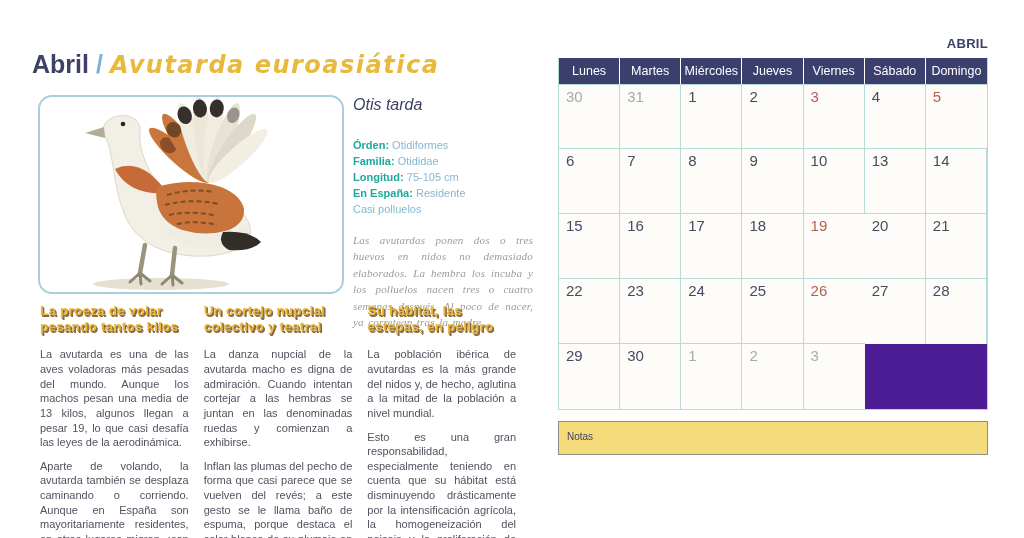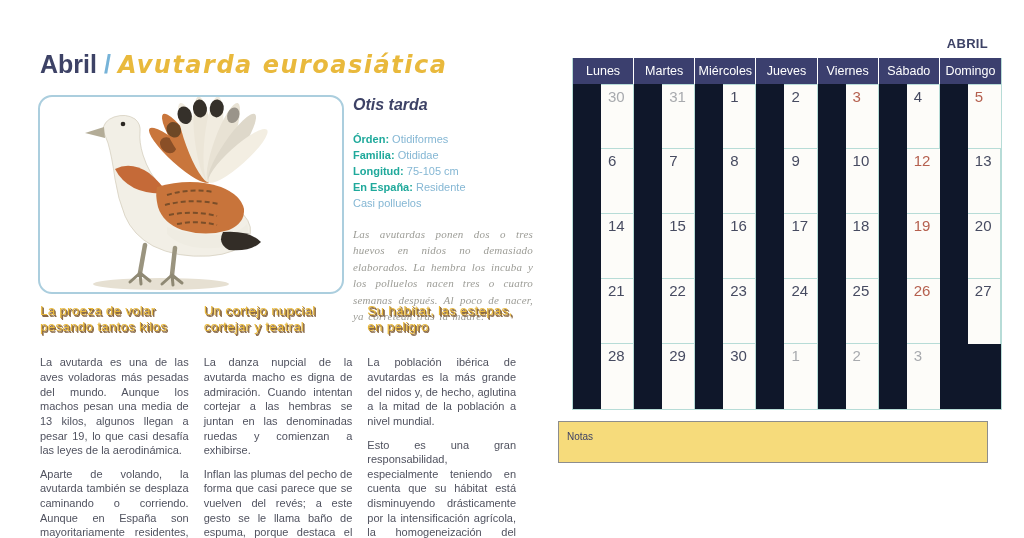--- a/index.html
+++ b/index.html
@@ -1,62 +1,62 @@
 <!DOCTYPE html>
 <html style="--navy: #3b3f6e; --title-navy: #3d4266; --gold: #e9b93c; --heading-shadow: #8a6a47; --teal-label: #1fa99b; --light-blue: #85b7d4; --slash-blue: #76b3d8; --holiday-red: #b5604f; --muted-gray: #a8aaae; --day-color: #474b61; --grid-teal: #b7dcd7; --notes-yellow: #f6db7b; --body-text: #50525f; --hand-gray: #9c9c96;"><head>
 <meta charset="utf-8">
 <style>
   html,body{margin:0;padding:0;background:#ffffff;}
   body{font-family:"Liberation Sans",sans-serif;-webkit-font-smoothing:antialiased;}
   .sheet{position:relative;width:1024px;height:538px;background:#ffffff;overflow:hidden;}
 
   
-  .title{position:absolute;left:40px;top:50px;margin:0;font-size:25px;font-weight:bold;white-space:nowrap;}
+  .title{position:absolute;left:32px;top:50px;margin:0;font-size:25px;font-weight:bold;white-space:nowrap;}
   .t-month{color:var(--title-navy,#3d4266);}
   .t-sep{color:var(--slash-blue,#76b3d8);margin:0 7px;font-weight:bold;}
   .t-species{color:var(--gold,#e9b93c);font-style:italic;font-family:"DejaVu Sans",sans-serif;letter-spacing:1.5px;font-size:24px;}
 
   .bird-box{position:absolute;left:38px;top:95px;width:306px;height:199px;border:2px solid #abcede;
     border-radius:14px;box-sizing:border-box;background:#fff;overflow:hidden;}
   .bird-box svg{display:block;width:100%;height:100%;}
 
   .species-info{position:absolute;left:353px;top:96px;width:182px;}
-  .sci-name{font-size:16px;font-weight:bold;font-style:italic;color:var(--title-navy,#3d4266);margin:0 0 18px;}
+  .sci-name{font-size:16px;font-weight:normal;font-style:italic;color:var(--title-navy,#3d4266);margin:0 0 24px;}
   .fact-row{font-size:11px;line-height:1.45;}
   .fact-label{color:var(--teal-label,#1fa99b);font-weight:bold;}
   .fact-value{color:var(--light-blue,#85b7d4);text-align:center;}
   .status{font-size:11px;line-height:1.45;color:var(--light-blue,#85b7d4);}
   .hand-note{margin:14px 0 0;width:180px;font-family:Liberation Serif, serif;font-style:italic;
     font-size:11px;line-height:1.5;letter-spacing:.2px;word-spacing:1.5px;color:var(--hand-gray,#9c9c96);text-align:justify;}
 
   .articles{position:absolute;left:40px;top:303px;width:476px;display:flex;gap:15px;}
   .article{flex:1;min-width:0;}
-  .article-heading{margin:0 0 20px;font-size:13.5px;font-weight:normal;line-height:1.2;letter-spacing:.2px;
+  .article-heading{margin:0 0 12px;font-size:13.5px;font-weight:bold;line-height:1.2;letter-spacing:.2px;
     color:var(--gold,#e9b93c);text-shadow:1px 1px 0 var(--heading-shadow,#8a6a47),1.6px 1.6px 0 var(--heading-shadow,#8a6a47);}
   .article-par{margin:0 0 9px;font-size:11px;line-height:1.33;color:var(--body-text,#50525f);text-align:justify;}
 
   
   .month-label{position:absolute;left:558px;top:36px;width:430px;text-align:right;font-size:13px;
     font-weight:bold;letter-spacing:.3px;color:var(--title-navy,#3d4266);}
-  .cal-grid{position:absolute;left:572px;top:58px;width:430px;box-sizing:border-box;display:grid;
+  .cal-grid{position:absolute;left:558px;top:58px;width:430px;box-sizing:border-box;display:grid;
     grid-template-columns:repeat(7,1fr);grid-template-rows:26px repeat(5,65px);
-    border:1px solid var(--grid-teal,#b7dcd7);border-top:none;background:#0f172a;}
+    border:1px solid var(--grid-teal,#b7dcd7);border-top:none;background:#4c1d95;}
   .wd{background:var(--navy,#3b3f6e);color:#fff;font-size:12.5px;display:flex;align-items:center;
     justify-content:center;border-right:1px solid #fff;}
   .wd.c-last{border-right:none;}
   .cell{border-right:1px solid var(--grid-teal,#b7dcd7);border-bottom:1px solid var(--grid-teal,#b7dcd7);
-    padding:3px 0 0 7px;box-sizing:border-box;background:#fdfcf9;margin-left:28px;}
+    padding:3px 0 0 7px;box-sizing:border-box;background:#fdfcf9;}
   .cell.c-last{border-right:none;}
   .cell.r-last{border-bottom:none;}
   .cell.r0{border-top:1px solid var(--grid-teal,#b7dcd7);}
   .dnum{font-size:15px;color:var(--day-color,#474b61);}
   .dnum.muted{color:var(--muted-gray,#a8aaae);}
   .dnum.holiday{color:var(--holiday-red,#b5604f);}
 
-  .notes-box{position:absolute;left:558px;top:421px;width:430px;height:42px;box-sizing:border-box;
+  .notes-box{position:absolute;left:558px;top:421px;width:430px;height:34px;box-sizing:border-box;
     background:var(--notes-yellow,#f6db7b);border:1px solid #8d8d8d;padding:4px 8px;}
   .notes-label{font-size:10px;color:var(--title-navy,#3d4266);}
 </style>
 </head>
 <body>
 
 <div class="sheet">
 
   <h1 class="title">
     <span class="t-month">Abril</span><span class="t-sep">/</span><span class="t-species">Avutarda euroasiática</span>
@@ -144,21 +144,21 @@
     <p class="hand-note">Las avutardas ponen dos o tres huevos en nidos no demasiado elaborados. La hembra los incuba y los polluelos nacen tres o cuatro semanas después. Al poco de nacer, ya corretean tras la madre.</p>
   </div>
 
   <div class="articles" id="articles">
       <div class="article">
         <h3 class="article-heading">La proeza de volar pesando tantos kilos</h3>
         <p class="article-par">La avutarda es una de las aves voladoras más pesadas del mundo. Aunque los machos pesan una media de 13 kilos, algunos llegan a pesar 19, lo que casi desafía las leyes de la aerodinámica.</p>
         <p class="article-par">Aparte de volando, la avutarda también se desplaza caminando o corriendo. Aunque en España son mayoritariamente residentes, en otros lugares migran, ¡con todos esos kilos!</p>
       </div>
       <div class="article">
-        <h3 class="article-heading">Un cortejo nupcial cortejar y teatral</h3>
+        <h3 class="article-heading">Un cortejo nupcial colectivo y teatral</h3>
         <p class="article-par">La danza nupcial de la avutarda macho es digna de admiración. Cuando intentan cortejar a las hembras se juntan en las denominadas ruedas y comienzan a exhibirse.</p>
         <p class="article-par">Inflan las plumas del pecho de forma que casi parece que se vuelven del revés; a este gesto se le llama baño de espuma, porque destaca el color blanco de su plumaje en la zona pectoral.</p>
       </div>
       <div class="article">
         <h3 class="article-heading">Su hábitat, las estepas, en peligro</h3>
         <p class="article-par">La población ibérica de avutardas es la más grande del nidos y, de hecho, aglutina a la mitad de la población a nivel mundial.</p>
         <p class="article-par">Esto es una gran responsabilidad, especialmente teniendo en cuenta que su hábitat está disminuyendo drásticamente por la intensificación agrícola, la homogeneización del paisaje y la proliferación de infraestructuras.</p>
       </div>
     </div>
 
@@ -176,21 +176,20 @@
       <div class="cell r0"><span class="dnum">1</span></div>
       <div class="cell r0"><span class="dnum">2</span></div>
       <div class="cell r0"><span class="dnum holiday">3</span></div>
       <div class="cell r0"><span class="dnum">4</span></div>
       <div class="cell r0 c-last"><span class="dnum holiday">5</span></div>
       <div class="cell"><span class="dnum">6</span></div>
       <div class="cell"><span class="dnum">7</span></div>
       <div class="cell"><span class="dnum">8</span></div>
       <div class="cell"><span class="dnum">9</span></div>
       <div class="cell"><span class="dnum">10</span></div>
-      <div class="cell c-last"><span class="dnum holiday">12</span></div>
       <div class="cell"><span class="dnum">13</span></div>
       <div class="cell"><span class="dnum">14</span></div>
       <div class="cell"><span class="dnum">15</span></div>
       <div class="cell"><span class="dnum">16</span></div>
       <div class="cell"><span class="dnum">17</span></div>
       <div class="cell"><span class="dnum">18</span></div>
       <div class="cell c-last"><span class="dnum holiday">19</span></div>
       <div class="cell"><span class="dnum">20</span></div>
       <div class="cell"><span class="dnum">21</span></div>
       <div class="cell"><span class="dnum">22</span></div>

